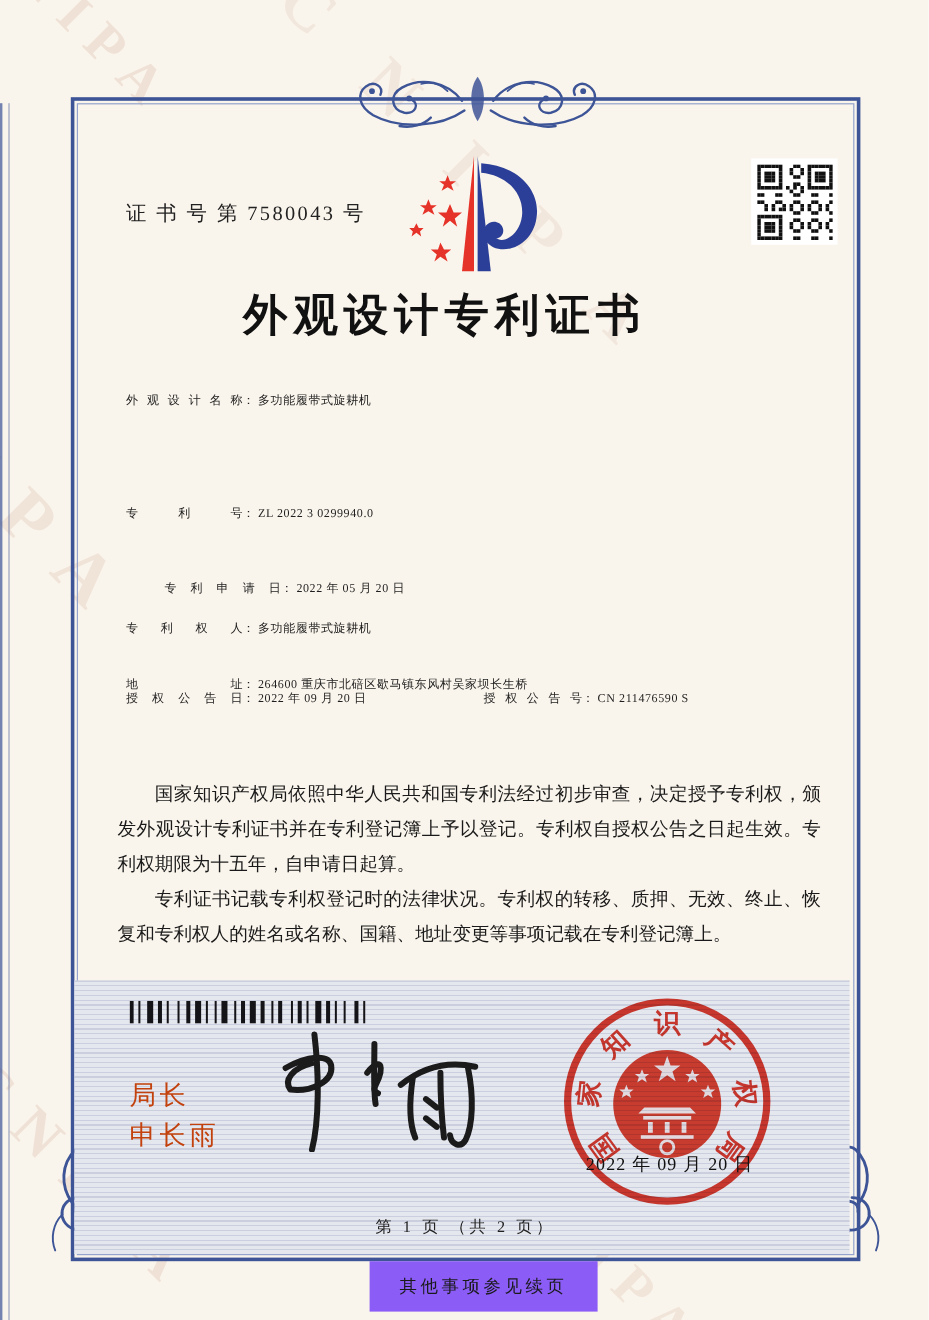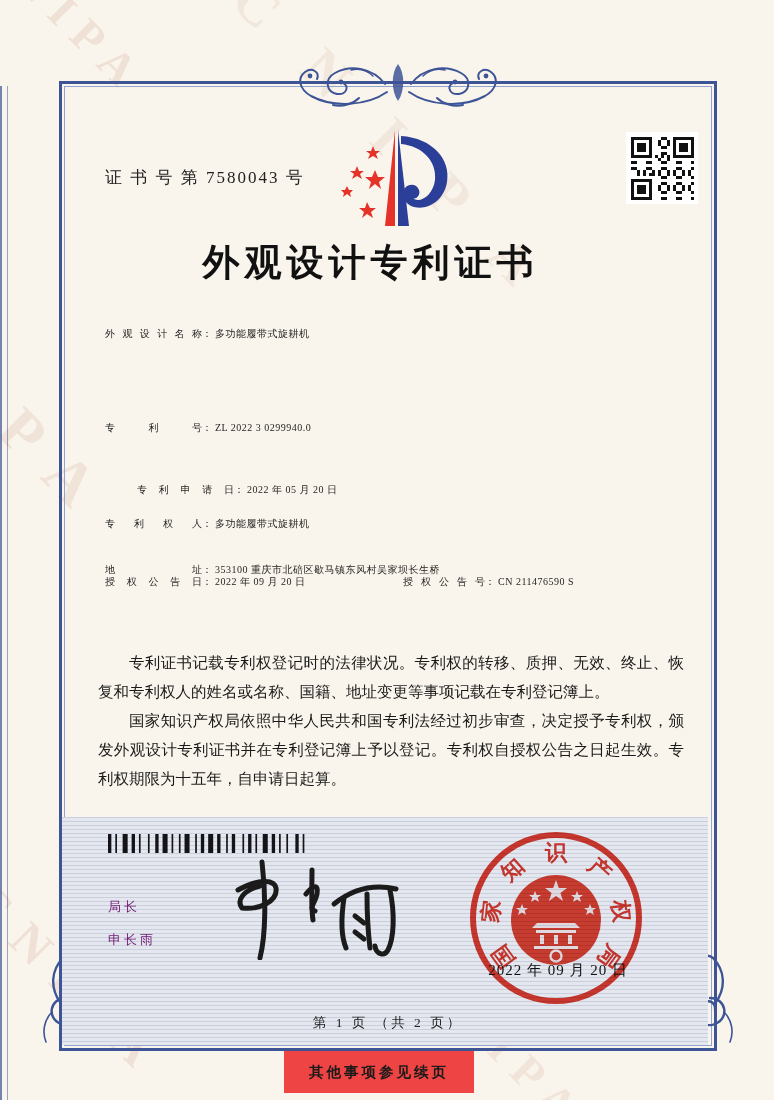--- a/index.html
+++ b/index.html
@@ -49,36 +49,36 @@
   .paras{position:absolute;left:98px;top:648px;width:586px;font-size:15.5px;
       line-height:29px;text-align:justify;color:#1a1a1a;}
   .paras p{margin:0;text-indent:2em;}
 
   .panel{position:absolute;left:62px;top:817px;width:646px;height:228px;
       background:#e5e7ee;
       background-image:repeating-linear-gradient(to bottom,rgba(140,150,185,.30) 0 1px,rgba(0,0,0,0) 1px 4px);}
 
   .barcode{position:absolute;left:108px;top:834px;}
 
-  .signer{position:absolute;left:108px;font-size:13px;color:#701a75;
+  .signer{position:absolute;left:108px;font-size:22px;color:#c2410c;
       font-family:Liberation Sans, sans-serif;letter-spacing:3px;}
   .signer-title{top:898px;}
   .signer-name{top:931px;}
 
   .signature{position:absolute;left:222px;top:856px;}
 
   .seal{position:absolute;left:466px;top:828px;mix-blend-mode:multiply;opacity:.94;}
   .seal-date{position:absolute;left:478px;top:961px;width:160px;text-align:center;
       font-size:15px;letter-spacing:1px;color:#111;z-index:5;}
 
   .page-info{position:absolute;left:59px;top:1014px;width:658px;text-align:center;
       font-size:13.5px;letter-spacing:3px;color:#222;}
 
-  .note-box{position:absolute;left:284px;top:1051px;width:190px;height:42px;background:#ef4444;
-      display:flex;align-items:center;justify-content:center;font-weight:bold;}
+  .note-box{position:absolute;left:308px;top:1051px;width:190px;height:42px;background:#8b5cf6;
+      display:flex;align-items:center;justify-content:center;}
   .note-box span{font-size:14.5px;letter-spacing:3px;color:#1a1a1a;}
 </style>
 </head>
 <body>
 
 <div class="page">
 
   <div class="wm wm1">CNIPA</div>
   <div class="wm wm2">CNIPA</div>
   <div class="wm wm3">CNIPA</div>
@@ -338,32 +338,32 @@
   <div class="row" style="top:421px;">
     <span class="lab">专利号</span><span>：</span><span class="val">ZL 2022 3 0299940.0</span>
   </div>
   <div class="row" style="top:483px;margin-left:32px;">
     <span class="lab">专利申请日</span><span>：</span><span class="val">2022 年 05 月 20 日</span>
   </div>
   <div class="row" style="top:517px;">
     <span class="lab">专利权人</span><span>：</span><span class="val">多功能履带式旋耕机</span>
   </div>
   <div class="row" style="top:563px;">
-    <span class="lab">地址</span><span>：</span><span class="val">353100 重庆市北碚区歇马镇东风村吴家坝长生桥</span>
+    <span class="lab">地址</span><span>：</span><span class="val">264600 重庆市北碚区歇马镇东风村吴家坝长生桥</span>
   </div>
   <div class="row" style="top:575px;width:580px;">
     <span class="lab">授权公告日</span><span>：</span><span class="val">2022 年 09 月 20 日</span>
     <span class="grp2">
       <span class="lab2">授权公告号</span><span>：</span><span class="val">CN 211476590 S</span>
     </span>
   </div>
 
   <div class="paras">
+    <p>国家知识产权局依照中华人民共和国专利法经过初步审查，决定授予专利权，颁发外观设计专利证书并在专利登记簿上予以登记。专利权自授权公告之日起生效。专利权期限为十五年，自申请日起算。</p>
     <p>专利证书记载专利权登记时的法律状况。专利权的转移、质押、无效、终止、恢复和专利权人的姓名或名称、国籍、地址变更等事项记载在专利登记簿上。</p>
-    <p>国家知识产权局依照中华人民共和国专利法经过初步审查，决定授予专利权，颁发外观设计专利证书并在专利登记簿上予以登记。专利权自授权公告之日起生效。专利权期限为十五年，自申请日起算。</p>
   </div>
 
   <div class="panel"></div>
 
   <svg id="barcode-svg" class="barcode" width="202" height="19" preserveAspectRatio="none" viewBox="0 0 193.2 19">
       <rect x="0" y="0" width="3.2" height="19" fill="#141418"></rect>
       <rect x="7.000000000000001" y="0" width="1.6" height="19" fill="#141418"></rect>
       <rect x="14.000000000000002" y="0" width="4.800000000000001" height="19" fill="#141418"></rect>
       <rect x="22.6" y="0" width="3.2" height="19" fill="#141418"></rect>
       <rect x="29.6" y="0" width="1.6" height="19" fill="#141418"></rect>

